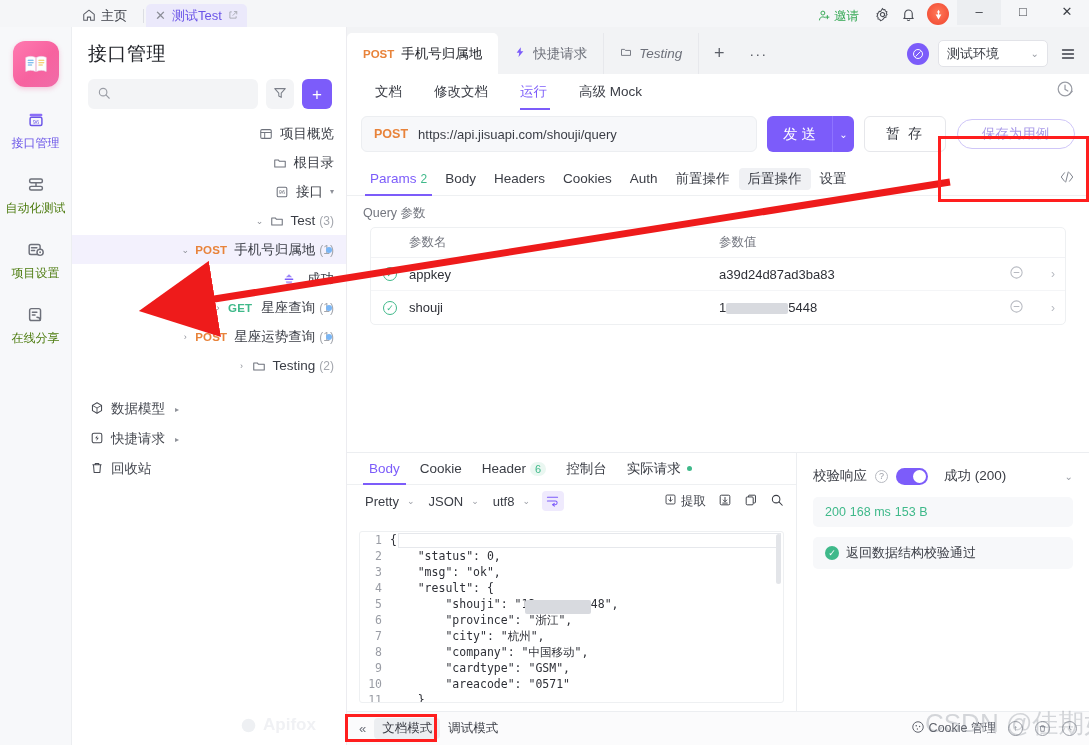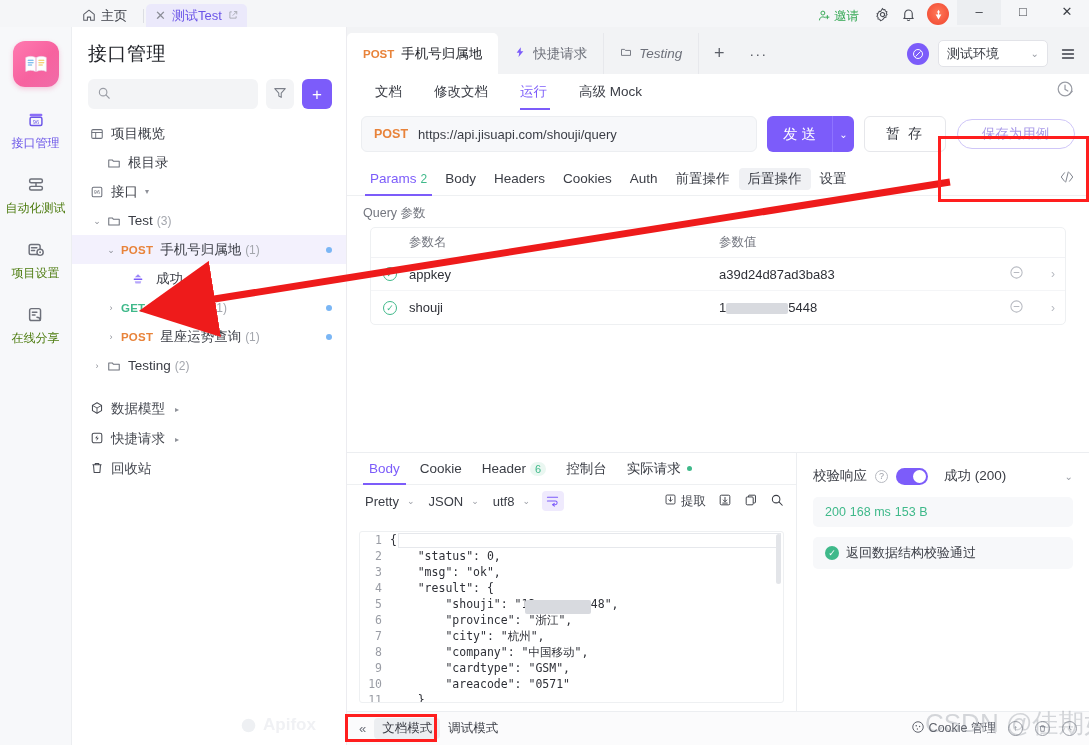--- a/index.html
+++ b/index.html
@@ -76,21 +76,21 @@
     width:28px; height:30px; background:#f3f4f6; border-radius:6px;
     display:flex; align-items:center; justify-content:center; color:#7c808a;
   }
   .sadd {
     width:30px; height:30px; background:#7c5cfa; border-radius:6px; color:#fff;
     display:flex; align-items:center; justify-content:center; font-size:17px; line-height:1;
   }
   .tree { margin-top:10px; }
   .trow {
     height:29px; display:flex; align-items:center; font-size:13.5px; color:#3a3d45;
-    padding-right:12px; position:relative;
+    padding-right:12px; position:relative;justify-content:flex-end;
   }
   .trow .caret { width:14px; font-size:9px; color:#8d9098; display:flex; justify-content:center;}
   .trow .fico { width:20px; display:flex; justify-content:center; color:#6e727c;}
   .trow .cnt { color:#a3a6ad; font-size:12px; margin-left:4px;}
   .trow.sel { background:#f3f1fd; }
   .meth { font-weight:bold; font-size:11.5px; letter-spacing:.2px;}
   .m-post { color:#e8833a; }
   .m-get { color:#3fb98a; }
   .bdot { width:6px; height:6px; border-radius:50%; background:#7ab6f5; position:absolute; right:14px;}
   .side-links { margin-top:14px; }

